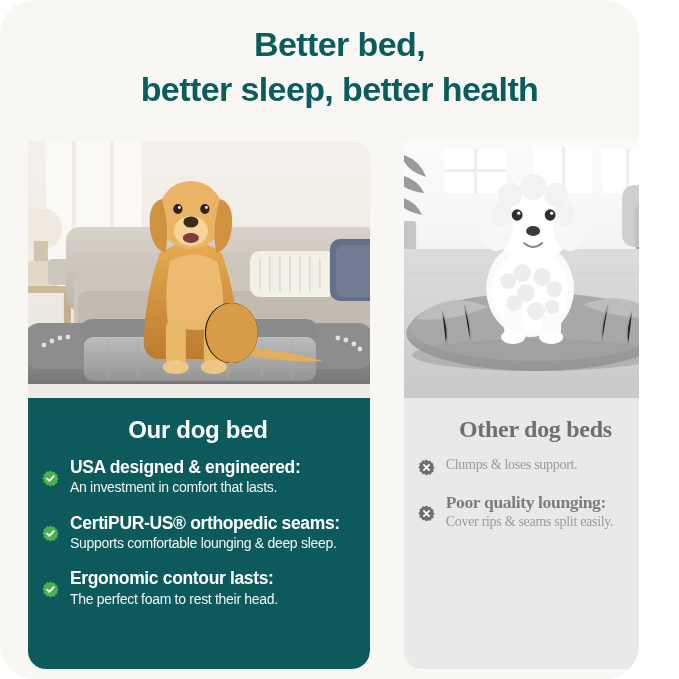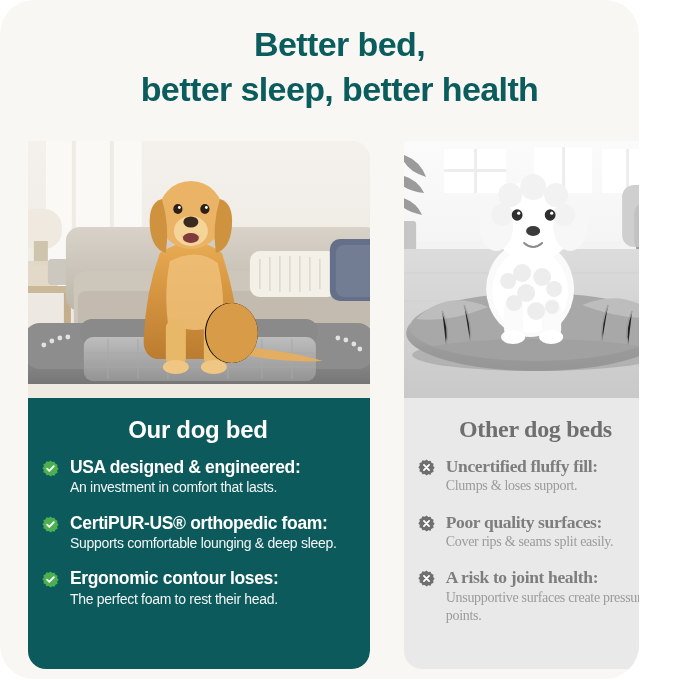--- a/index.html
+++ b/index.html
@@ -100,21 +100,21 @@
   .panel-ours .panel-title { color: #ffffff; }
   .panel-other .panel-title { color: #6f6f6f; }
 
   ul.bullets {
     list-style: none;
     margin: 0;
     padding: 0;
   }
   ul.bullets li {
     display: flex;
-    align-items: flex-start;
+    align-items: center;
     gap: 11px;
     margin-bottom: 15px;
   }
   ul.bullets li:last-child { margin-bottom: 0; }
 
   .badge {
     flex: 0 0 auto;
     width: 17px;
     height: 17px;
     margin-top: 4px;
@@ -305,34 +305,34 @@
           </li>
 
           <li>
             <span class="badge">
               <svg viewBox="0 0 24 24" aria-hidden="true">
                 <path d="M12 0.8l2.5 2.1 3.2-0.6 1.3 3 3 1.3-0.6 3.2 2.1 2.5-2.1 2.5 0.6 3.2-3 1.3-1.3 3-3.2-0.6L12 23.2l-2.5-2.1-3.2 0.6-1.3-3-3-1.3 0.6-3.2L0.5 11.7l2.1-2.5-0.6-3.2 3-1.3 1.3-3 3.2 0.6z" fill="#4caf50"></path>
                 <path d="M7.2 12.2l3.1 3.1 6.4-6.6" fill="none" stroke="#ffffff" stroke-width="2.6" stroke-linecap="round" stroke-linejoin="round"></path>
               </svg>
             </span>
             <span class="btext">
-              <span class="bhead">CertiPUR-US® orthopedic foam:</span>
+              <span class="bhead">CertiPUR-US® orthopedic seams:</span>
               <span class="bbody">Supports comfortable lounging &amp; deep sleep.</span>
             </span>
           </li>
 
           <li>
             <span class="badge">
               <svg viewBox="0 0 24 24" aria-hidden="true">
                 <path d="M12 0.8l2.5 2.1 3.2-0.6 1.3 3 3 1.3-0.6 3.2 2.1 2.5-2.1 2.5 0.6 3.2-3 1.3-1.3 3-3.2-0.6L12 23.2l-2.5-2.1-3.2 0.6-1.3-3-3-1.3 0.6-3.2L0.5 11.7l2.1-2.5-0.6-3.2 3-1.3 1.3-3 3.2 0.6z" fill="#4caf50"></path>
                 <path d="M7.2 12.2l3.1 3.1 6.4-6.6" fill="none" stroke="#ffffff" stroke-width="2.6" stroke-linecap="round" stroke-linejoin="round"></path>
               </svg>
             </span>
             <span class="btext">
-              <span class="bhead">Ergonomic contour loses:</span>
+              <span class="bhead">Ergonomic contour lasts:</span>
               <span class="bbody">The perfect foam to rest their head.</span>
             </span>
           </li>
 
         </ul>
       </div>
     </div>
 
     <div class="col col-other">
 
@@ -447,49 +447,36 @@
         <ul class="bullets">
 
           <li>
             <span class="badge">
               <svg viewBox="0 0 24 24" aria-hidden="true">
                 <path d="M12 0.8l2.5 2.1 3.2-0.6 1.3 3 3 1.3-0.6 3.2 2.1 2.5-2.1 2.5 0.6 3.2-3 1.3-1.3 3-3.2-0.6L12 23.2l-2.5-2.1-3.2 0.6-1.3-3-3-1.3 0.6-3.2L0.5 11.7l2.1-2.5-0.6-3.2 3-1.3 1.3-3 3.2 0.6z" fill="#6f6f6f"></path>
                 <path d="M8.4 8.4l7.2 7.2M15.6 8.4l-7.2 7.2" fill="none" stroke="#ffffff" stroke-width="2.6" stroke-linecap="round"></path>
               </svg>
             </span>
             <span class="btext">
-              <span class="bhead">Uncertified fluffy fill:</span>
               <span class="bbody">Clumps &amp; loses support.</span>
             </span>
           </li>
 
           <li>
             <span class="badge">
               <svg viewBox="0 0 24 24" aria-hidden="true">
                 <path d="M12 0.8l2.5 2.1 3.2-0.6 1.3 3 3 1.3-0.6 3.2 2.1 2.5-2.1 2.5 0.6 3.2-3 1.3-1.3 3-3.2-0.6L12 23.2l-2.5-2.1-3.2 0.6-1.3-3-3-1.3 0.6-3.2L0.5 11.7l2.1-2.5-0.6-3.2 3-1.3 1.3-3 3.2 0.6z" fill="#6f6f6f"></path>
                 <path d="M8.4 8.4l7.2 7.2M15.6 8.4l-7.2 7.2" fill="none" stroke="#ffffff" stroke-width="2.6" stroke-linecap="round"></path>
               </svg>
             </span>
             <span class="btext">
-              <span class="bhead">Poor quality surfaces:</span>
+              <span class="bhead">Poor quality lounging:</span>
               <span class="bbody">Cover rips &amp; seams split easily.</span>
             </span>
           </li>
 
-          <li>
-            <span class="badge">
-              <svg viewBox="0 0 24 24" aria-hidden="true">
-                <path d="M12 0.8l2.5 2.1 3.2-0.6 1.3 3 3 1.3-0.6 3.2 2.1 2.5-2.1 2.5 0.6 3.2-3 1.3-1.3 3-3.2-0.6L12 23.2l-2.5-2.1-3.2 0.6-1.3-3-3-1.3 0.6-3.2L0.5 11.7l2.1-2.5-0.6-3.2 3-1.3 1.3-3 3.2 0.6z" fill="#6f6f6f"></path>
-                <path d="M8.4 8.4l7.2 7.2M15.6 8.4l-7.2 7.2" fill="none" stroke="#ffffff" stroke-width="2.6" stroke-linecap="round"></path>
-              </svg>
-            </span>
-            <span class="btext">
-              <span class="bhead">A risk to joint health:</span>
-              <span class="bbody">Unsupportive surfaces create pressure points.</span>
-            </span>
-          </li>
 
         </ul>
       </div>
     </div>
 
   </div>
 </div>
 
 </body></html>

